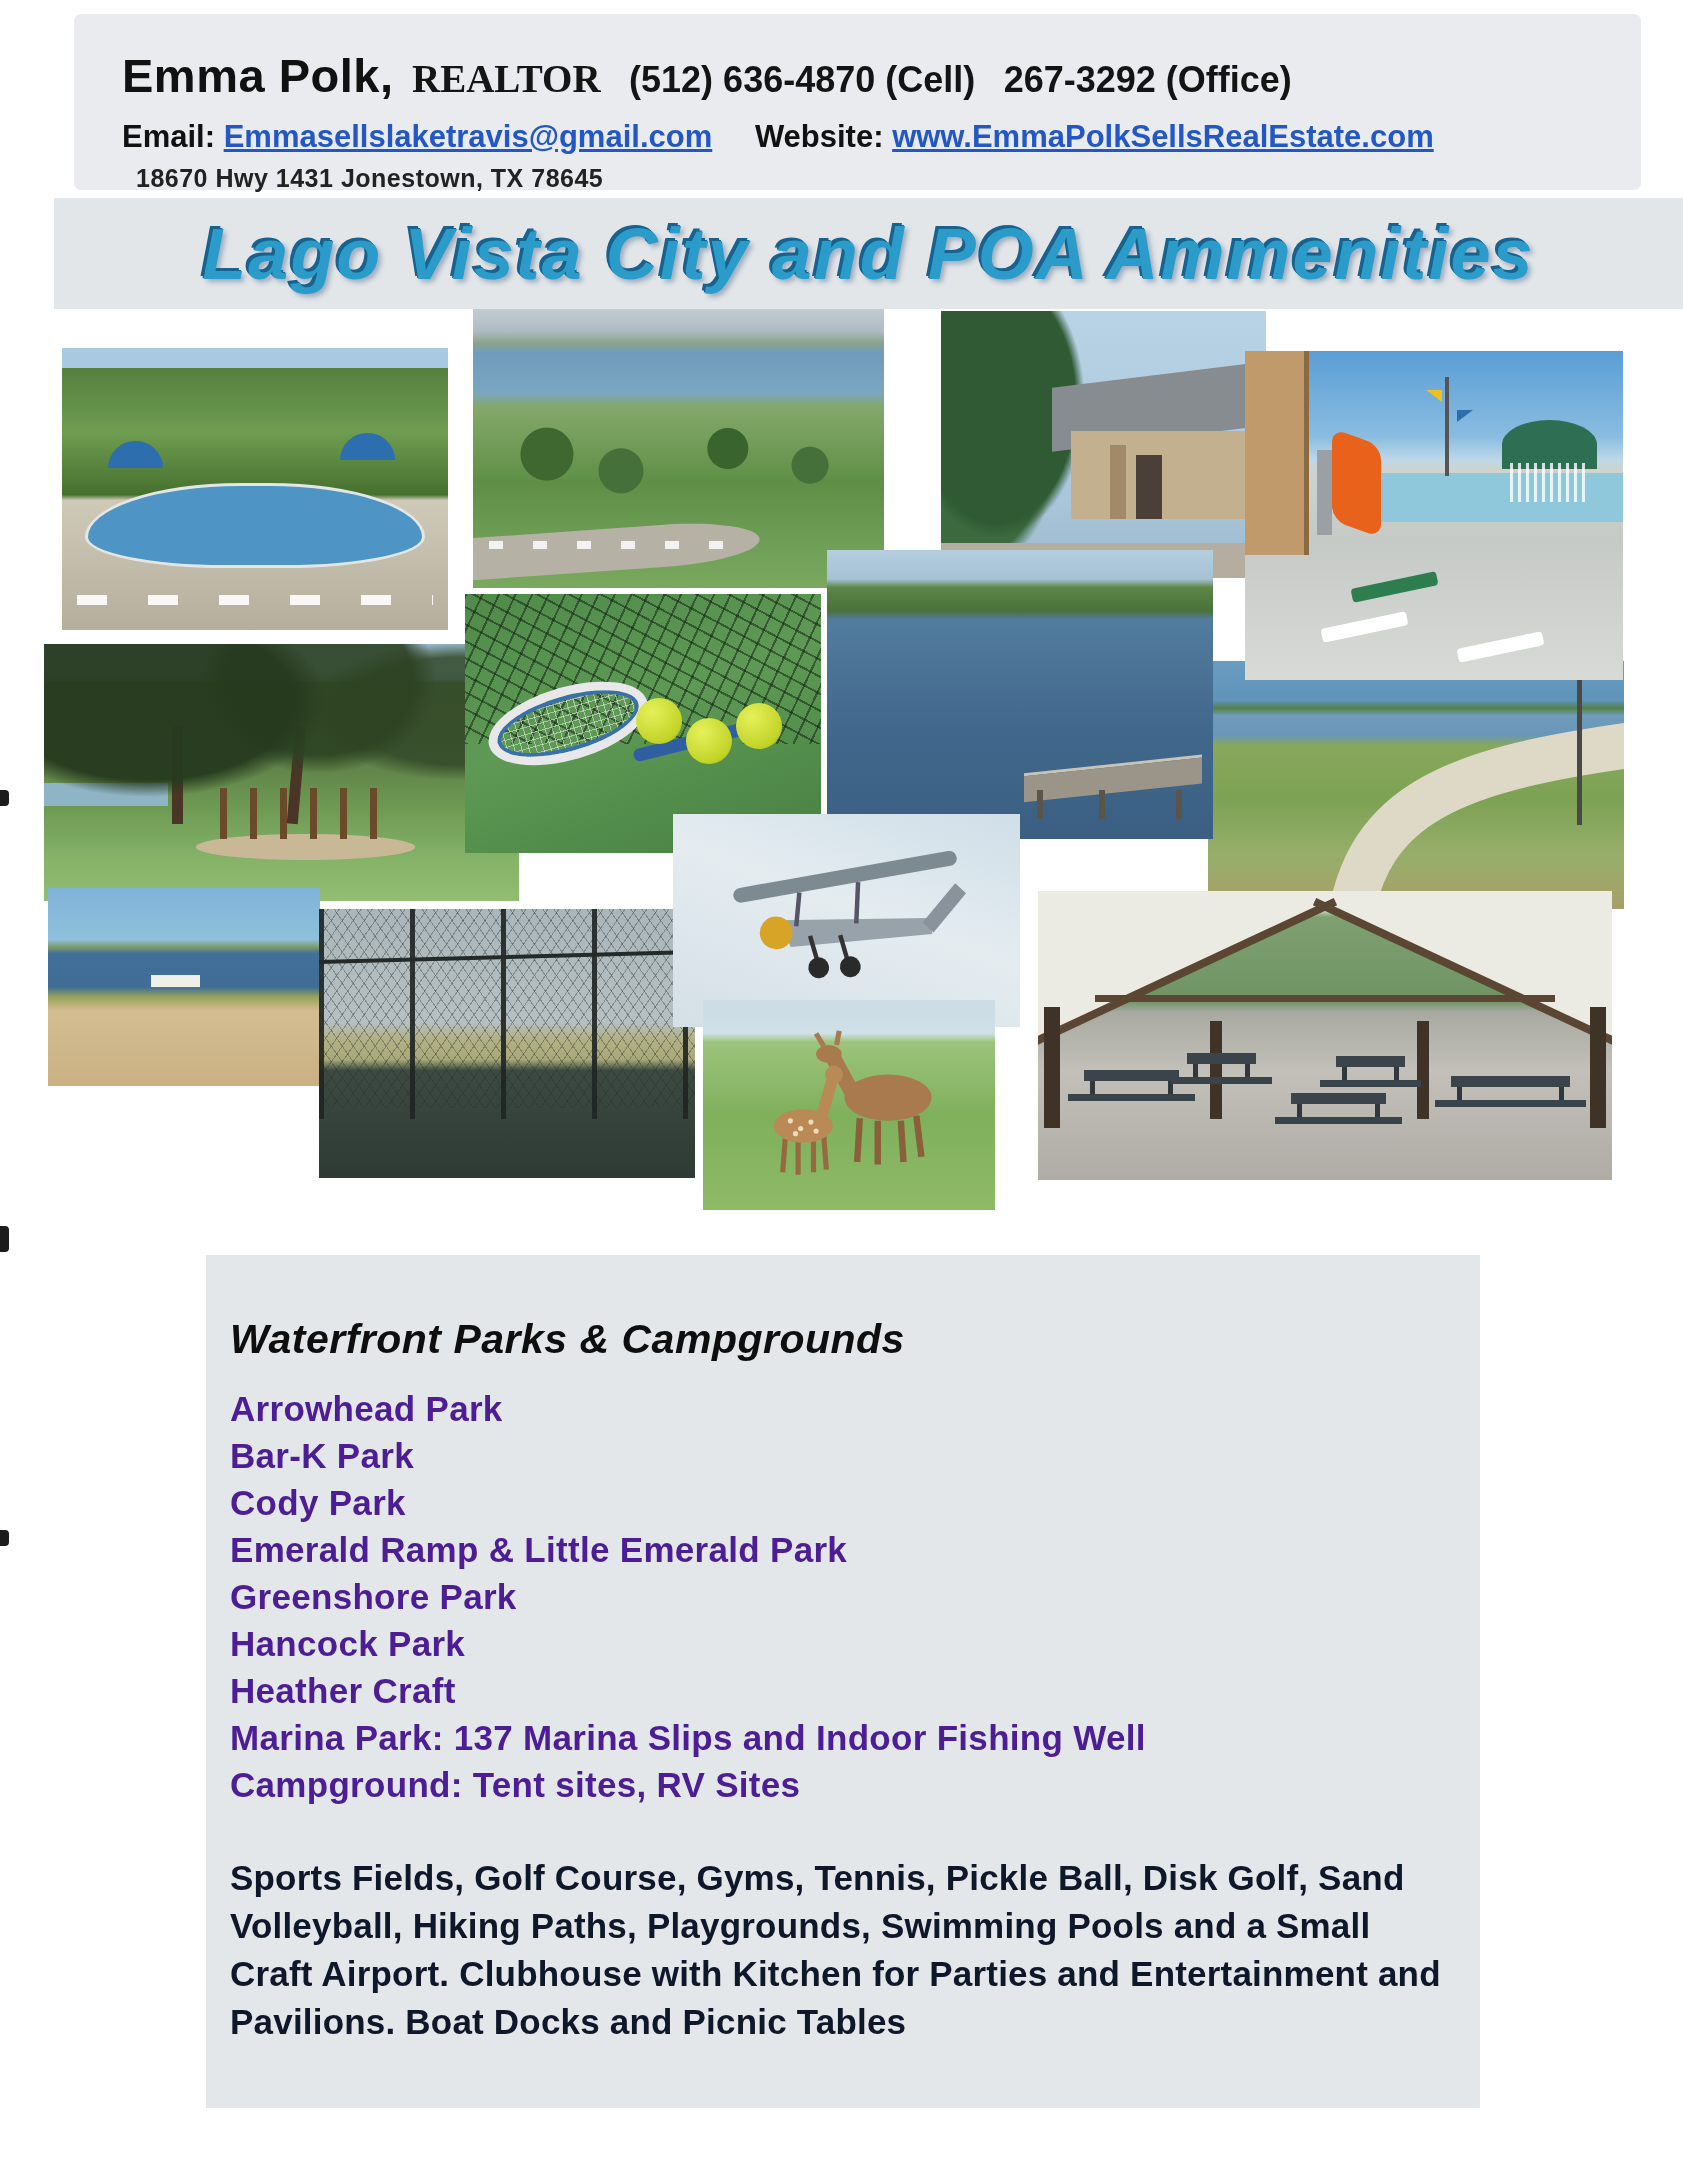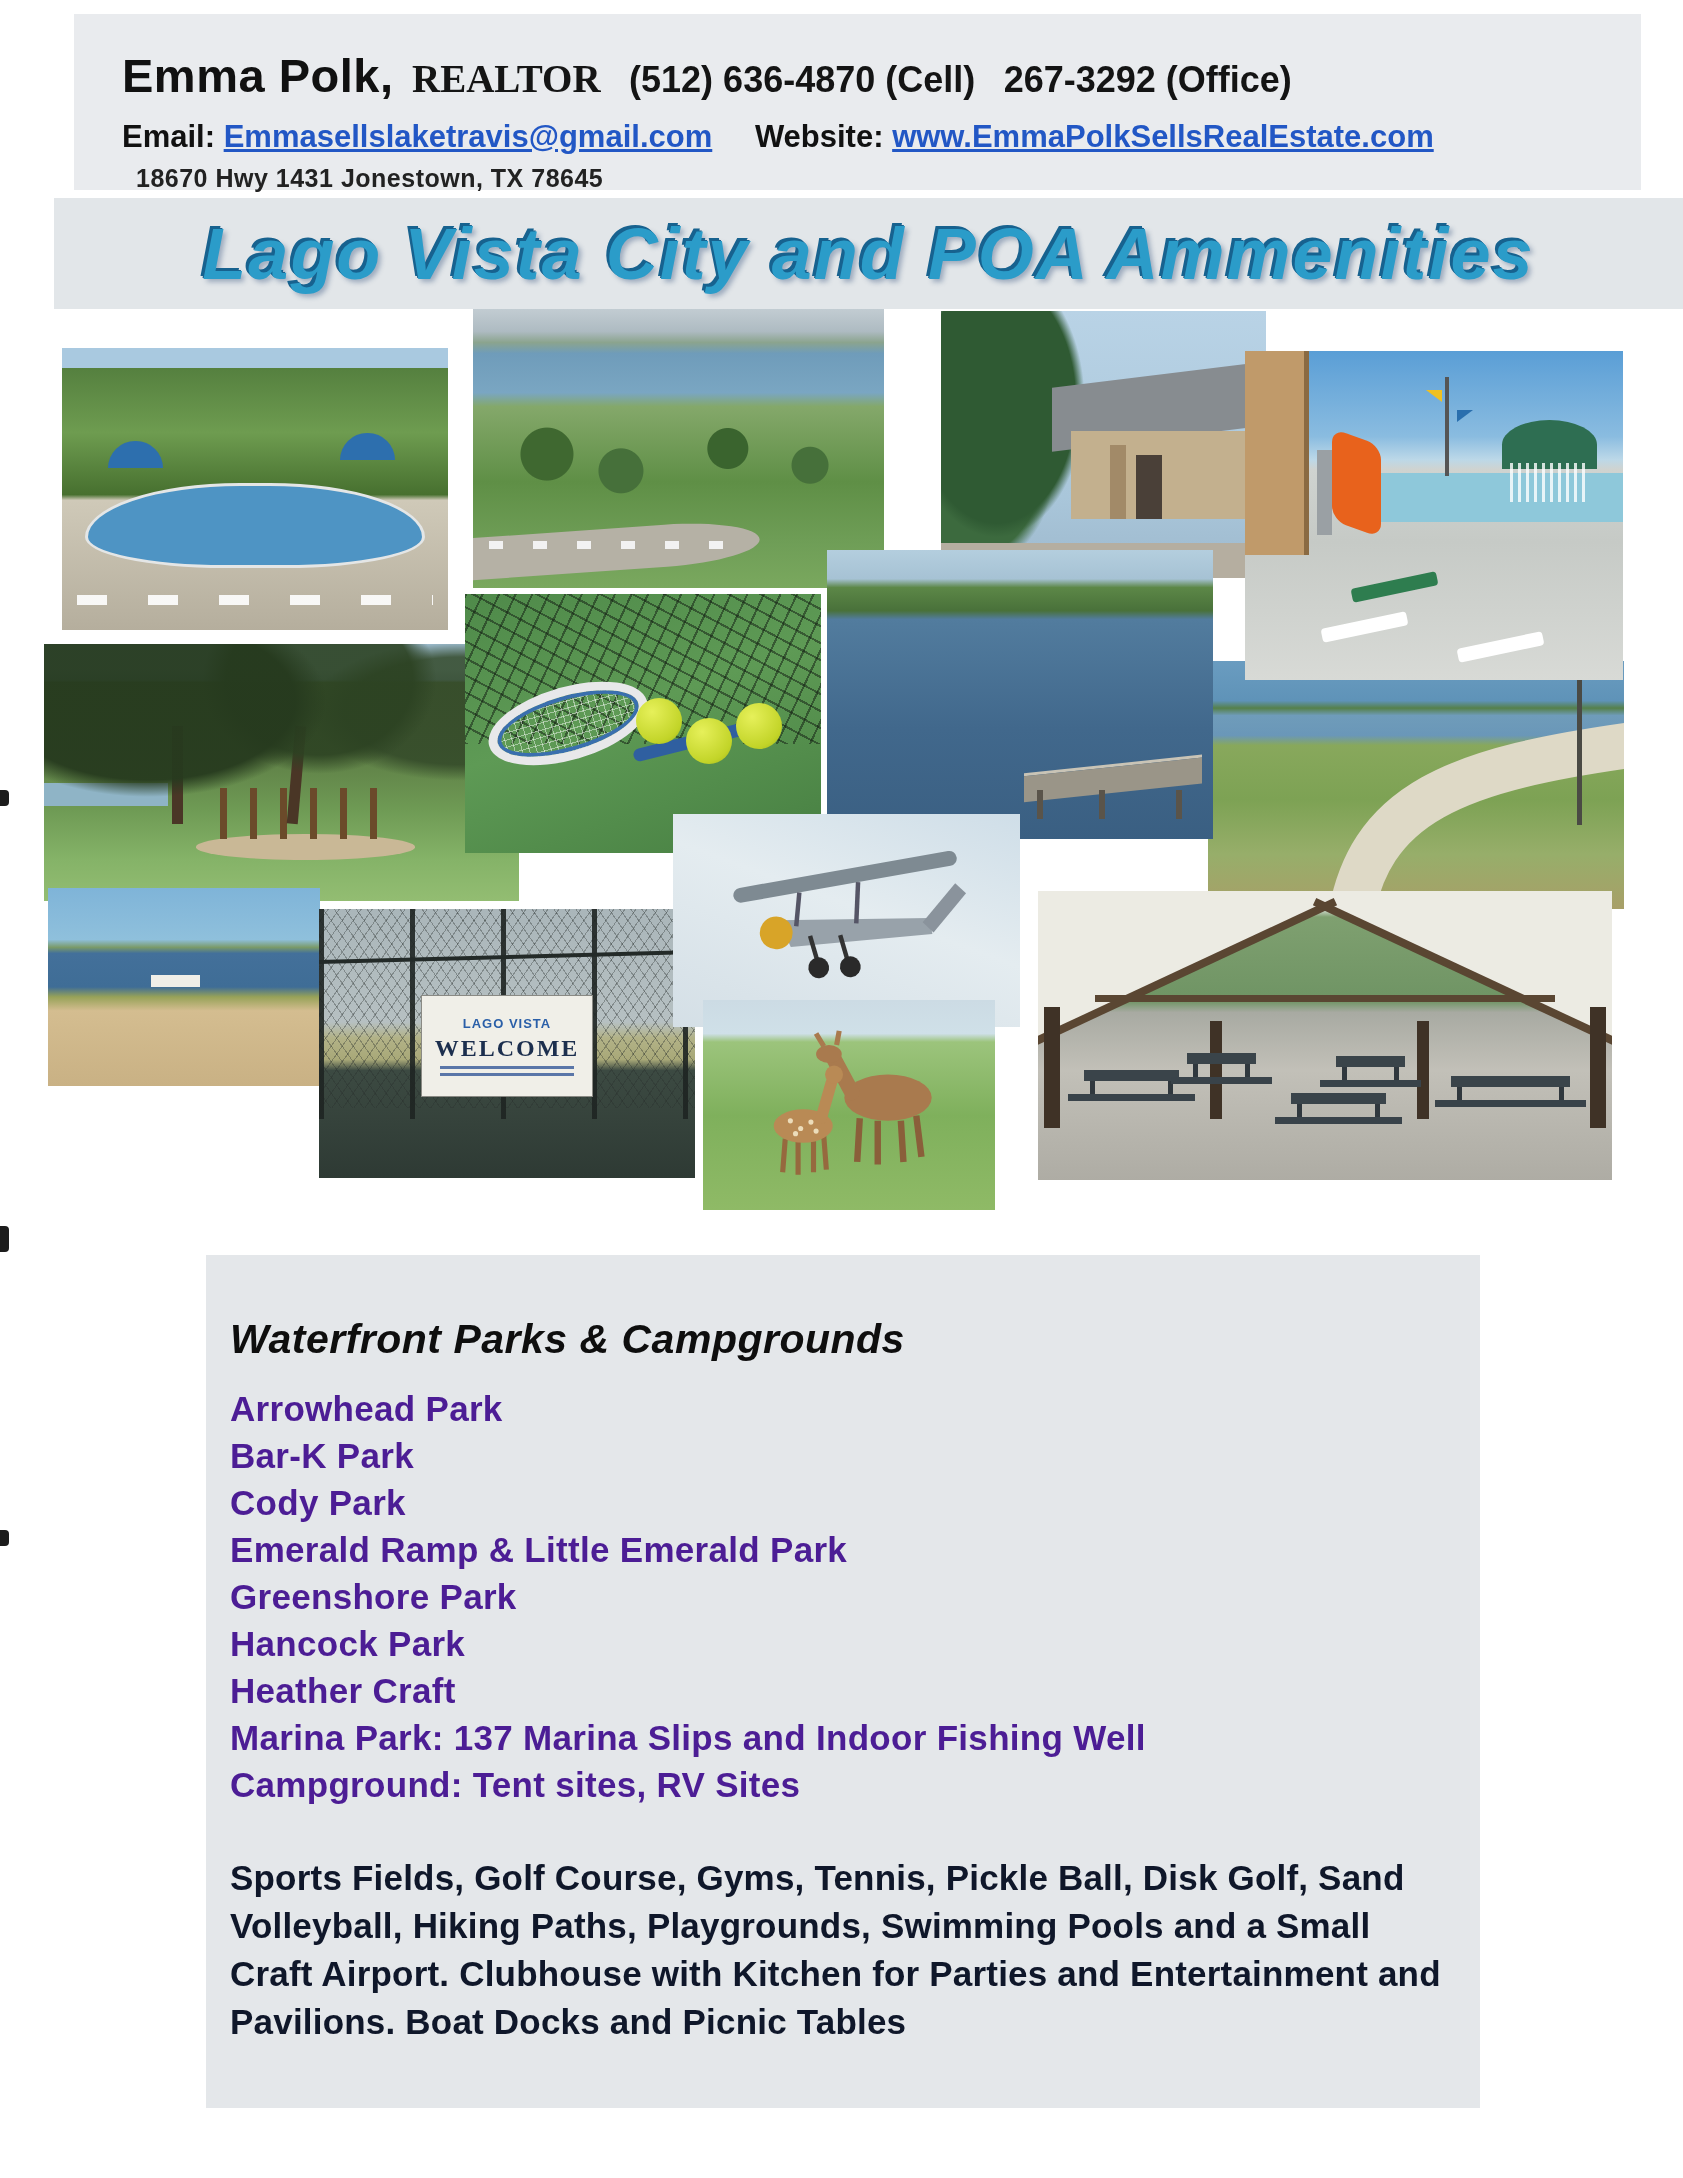--- a/index.html
+++ b/index.html
@@ -1,21 +1,21 @@
 <!DOCTYPE html>
 <html><head>
 <meta charset="utf-8">
 <style>
   * { margin:0; padding:0; box-sizing:border-box; }
   body { background:#fff; font-family:"Liberation Sans", sans-serif; }
   .page { position:relative; width:1683px; height:2178px; background:#ffffff; overflow:hidden; }
 
   
   .letterhead { position:absolute; left:74px; top:14px; width:1567px; height:176px;
-    background:#e9ebee; padding:34px 0 8px 48px; }
+    background:#e9ebee; padding:34px 0 8px 48px;border-radius:7px; }
   .lh-line1 { white-space:nowrap; }
   .lh-name { font-size:47px; font-weight:bold; color:#111; letter-spacing:0.5px; }
   .lh-sep  { font-size:47px; font-weight:bold; color:#111; }
   .lh-realtor { font-family:"Liberation Serif", serif; font-size:39px; font-weight:600; color:#151515; margin-left:6px; }
   .lh-phone { font-size:36px; font-weight:bold; color:#141414; margin-left:24px; }
   .lh-line2 { margin-top:16px; font-size:31px; font-weight:bold; color:#111; }
   .lh-link { color:#2257c5; text-decoration:underline; font-weight:bold; }
   .lh-weblabel { margin-left:34px; }
   .lh-line3 { margin-top:9px; font-size:25px; font-weight:bold; color:#222; padding-left:14px; letter-spacing:0.5px; }
 
@@ -289,26 +289,20 @@
     </div>
 
     <div class="photo" id="p-beach" title="sandy lake shore">
       <div class="bc-dock"></div>
     </div>
 
     <div class="photo" id="p-courts" title="fenced courts with welcome sign">
       <div class="ct-fence"></div>
       <div class="ct-posts"></div>
       <div class="ct-rail"></div>
-      <div class="ct-sign">
-        <span class="ct-sign-brand">LAGO VISTA</span>
-        <span class="ct-sign-welcome">WELCOME</span>
-        <span class="ct-sign-line"></span>
-        <span class="ct-sign-line"></span>
-      </div>
     </div>
 
     <div class="photo" id="p-airplane" title="small craft airplane">
       <svg class="ap-svg" viewBox="0 0 200 120">
         <g transform="rotate(-10 100 60)">
           <rect x="28" y="26" width="152" height="10" rx="5" fill="#7e8a92"></rect>
           <path d="M55 52 L155 68 L155 79 L60 71 Z" fill="#98a2aa"></path>
           <circle cx="52" cy="60" r="11" fill="#d8a428"></circle>
           <path d="M150 70 L176 48 L182 56 L156 78 Z" fill="#8a939c"></path>
           <line x1="72" y1="36" x2="66" y2="58" stroke="#556" stroke-width="3"></line>

